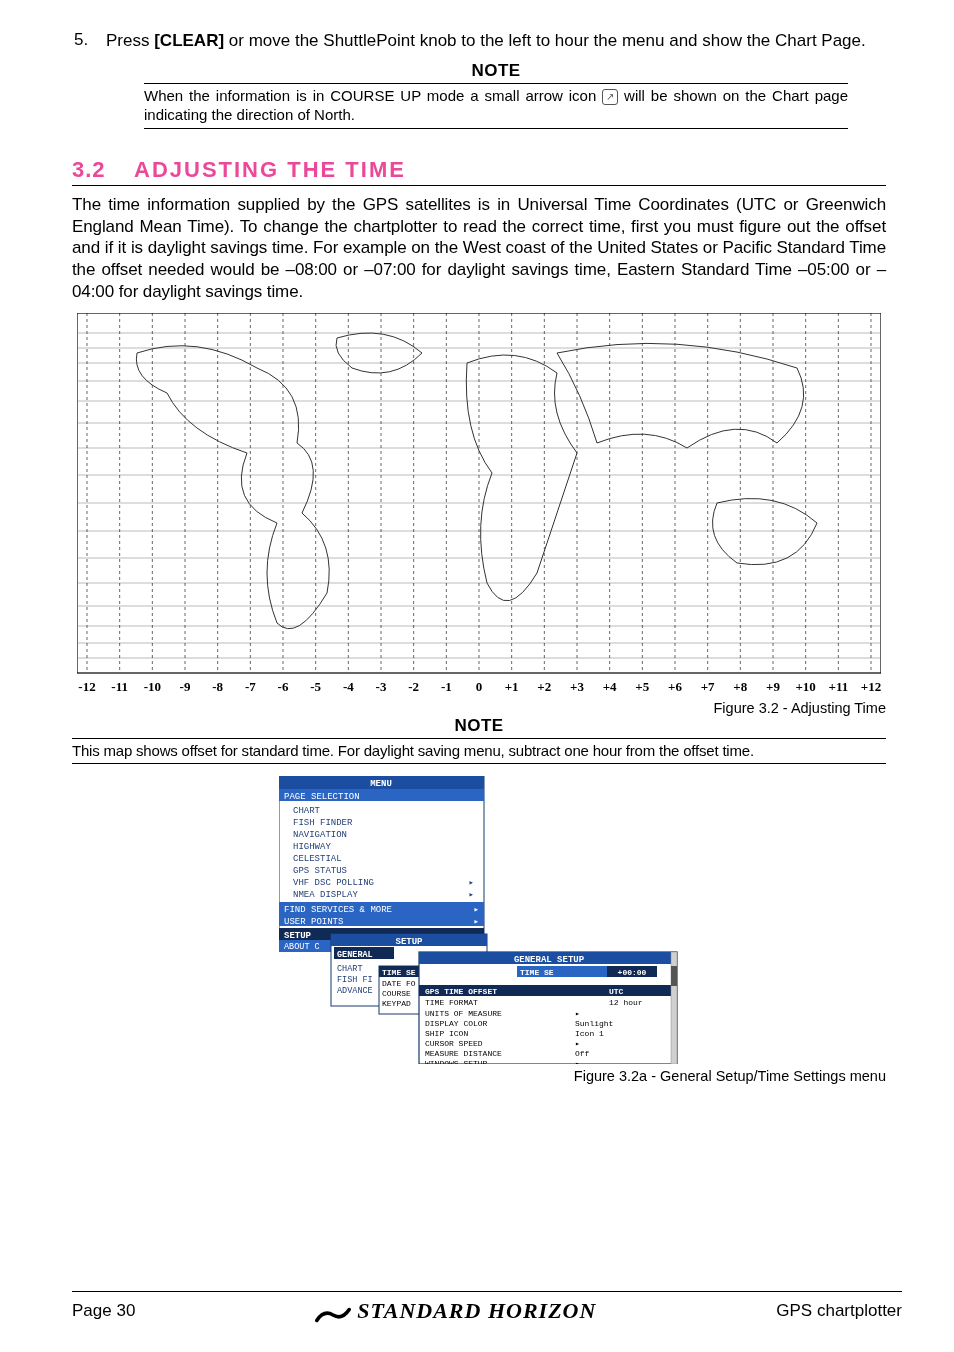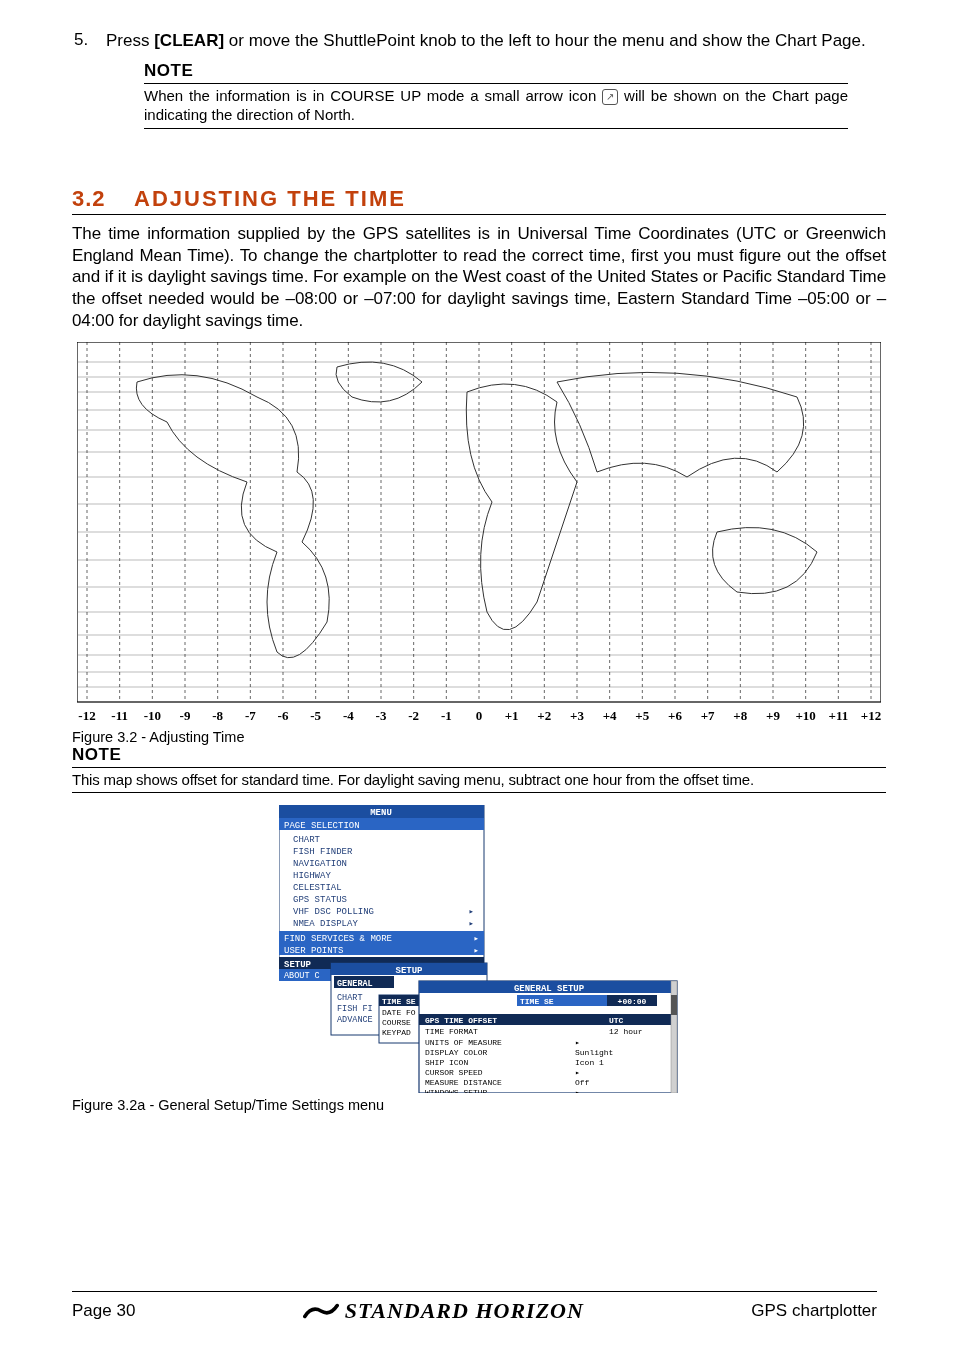--- a/index.html
+++ b/index.html
@@ -30,21 +30,21 @@
   }
   .step-text {
     flex: 1;
     text-align: justify;
     line-height: 1.25;
   }
   .note-block {
     margin: 10px 38px 0 72px;
   }
   .note-title {
-    text-align: left;
+    text-align: center;
     font-weight: 900;
     font-family: Arial, Helvetica, sans-serif;
     font-size: 17px;
     letter-spacing: 0.5px;
     margin-bottom: 2px;
   }
   .note-rule {
     border: none;
     border-top: 1.4px solid #000;
     margin: 0;
@@ -55,38 +55,38 @@
     text-align: justify;
     margin: 3px 0;
   }
   .section-head {
     display: flex;
     align-items: baseline;
     font-family: Arial, Helvetica, sans-serif;
     font-weight: 900;
     font-size: 22px;
     letter-spacing: 1px;
-    color: #c2410c;
-    margin-top: 57px;
+    color: #ec4899;
+    margin-top: 28px;
   }
   .section-num { width: 62px; flex: 0 0 62px; }
   .section-title { letter-spacing: 2px; }
   .section-rule {
     border: none;
     border-top: 1.6px solid #000;
     margin: 2px 0 8px 0;
   }
   .body-para {
     text-align: justify;
     line-height: 1.28;
     margin: 6px 0 10px 0;
     letter-spacing: -0.1px;
   }
   .caption {
-    text-align: left;
+    text-align: right;
     font-size: 14.5px;
     margin-top: 4px;
   }
   .icon-north {
     display: inline-flex;
     align-items: center;
     justify-content: center;
     width: 14px;
     height: 14px;
     border: 1px solid #555;
@@ -101,39 +101,39 @@
     width: 804px; height: 383px; margin: 6px auto 0 auto; display: block;
   }
   
   .menufig {
     width: 400px; height: 288px; margin: 12px auto 0 auto; display: block;
     font-family: "Courier New", monospace;
   }
   .footer {
     position: absolute;
     left: 0; right: 0; bottom: 26px;
-    padding: 0 77px 0 72px;
+    padding: 0 52px 0 72px;
   }
   .footer-rule { border: none; border-top: 1.4px solid #000; margin: 0 0 4px 0; }
   .footer-row {
     display: flex;
     align-items: center;
     justify-content: space-between;
     height: 30px;
   }
   .footer-left { font-size: 17px; }
   .footer-right { font-size: 17px; }
   .brand {
     font-family: Georgia, 'Times New Roman', serif;
     font-weight: 900;
     font-style: italic;
     font-size: 22px;
     letter-spacing: 1px;
     display: inline-flex;
-    align-items: center;
+    align-items: flex-end;
     gap: 6px;
   }
   .brand svg { height: 18px; }
 </style>
 </head>
 <body>
 
 <div class="page">
 
   <div class="step-row">

